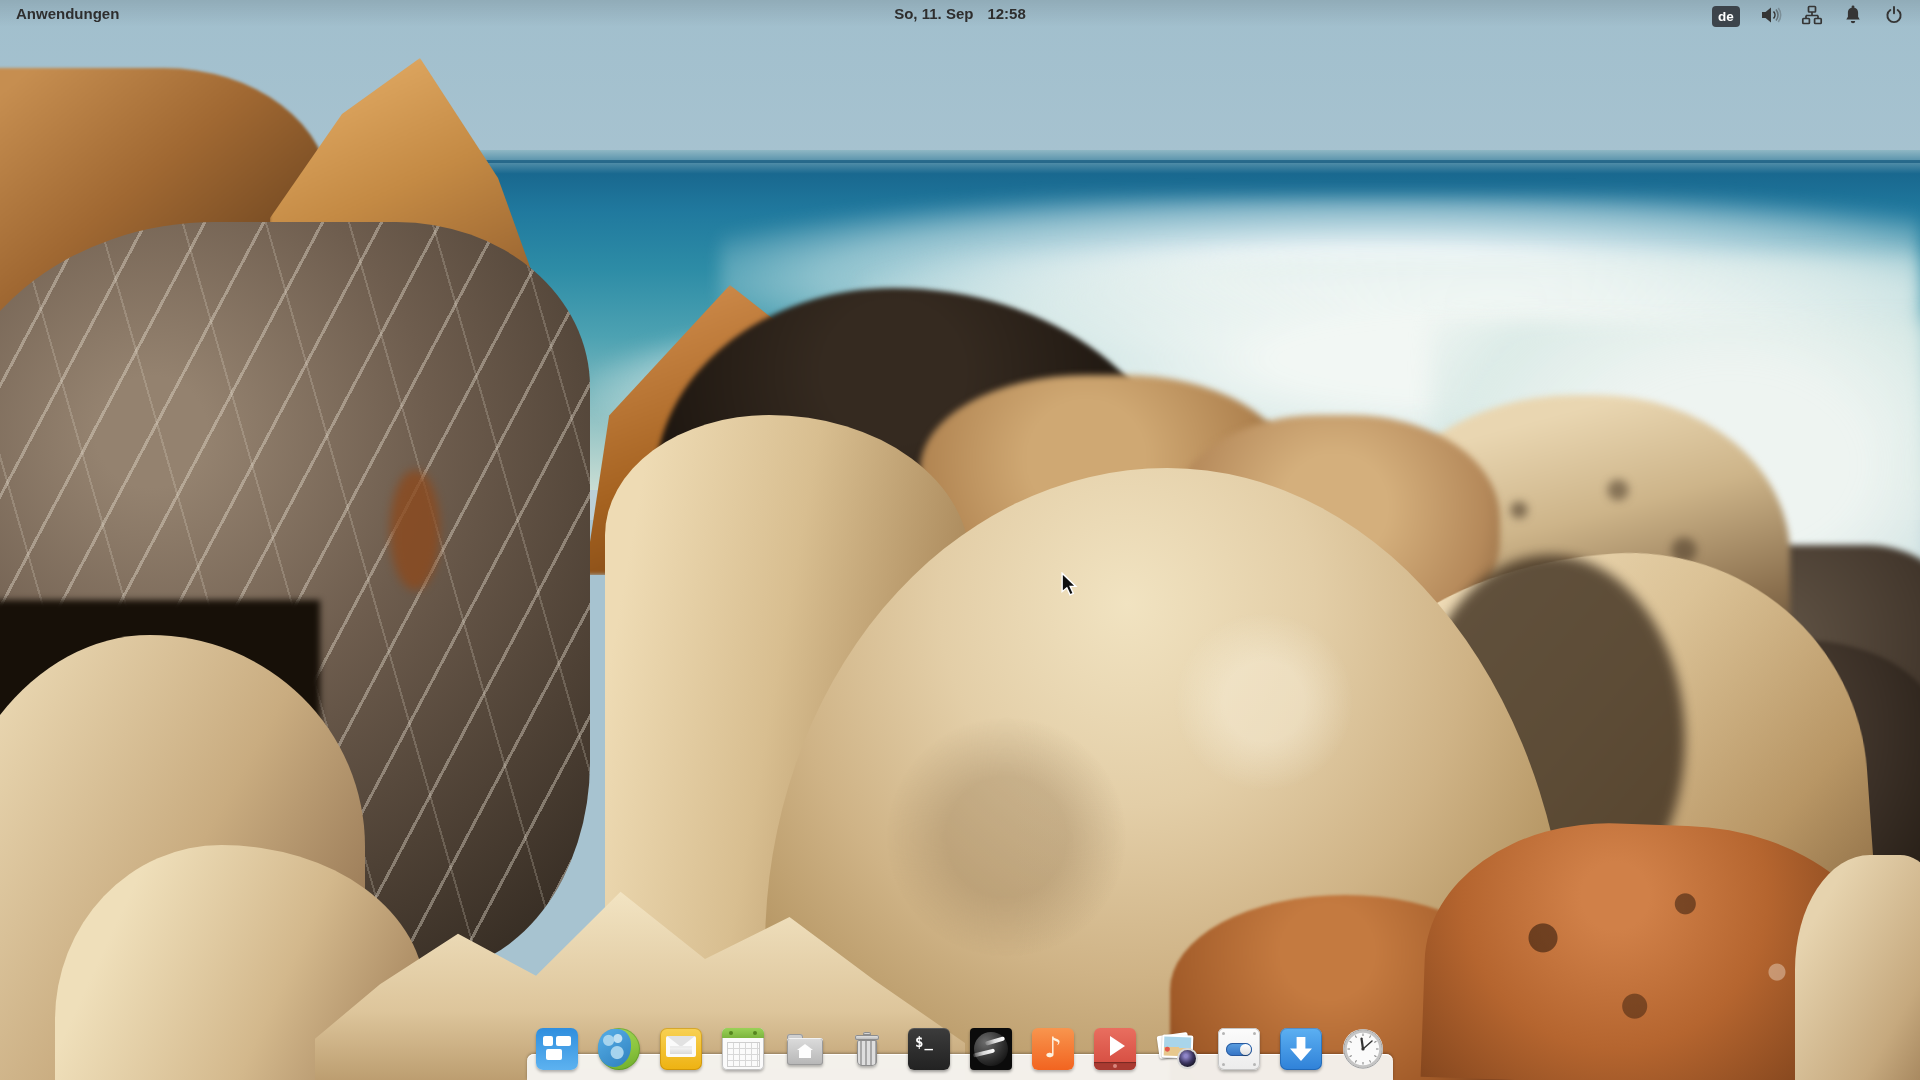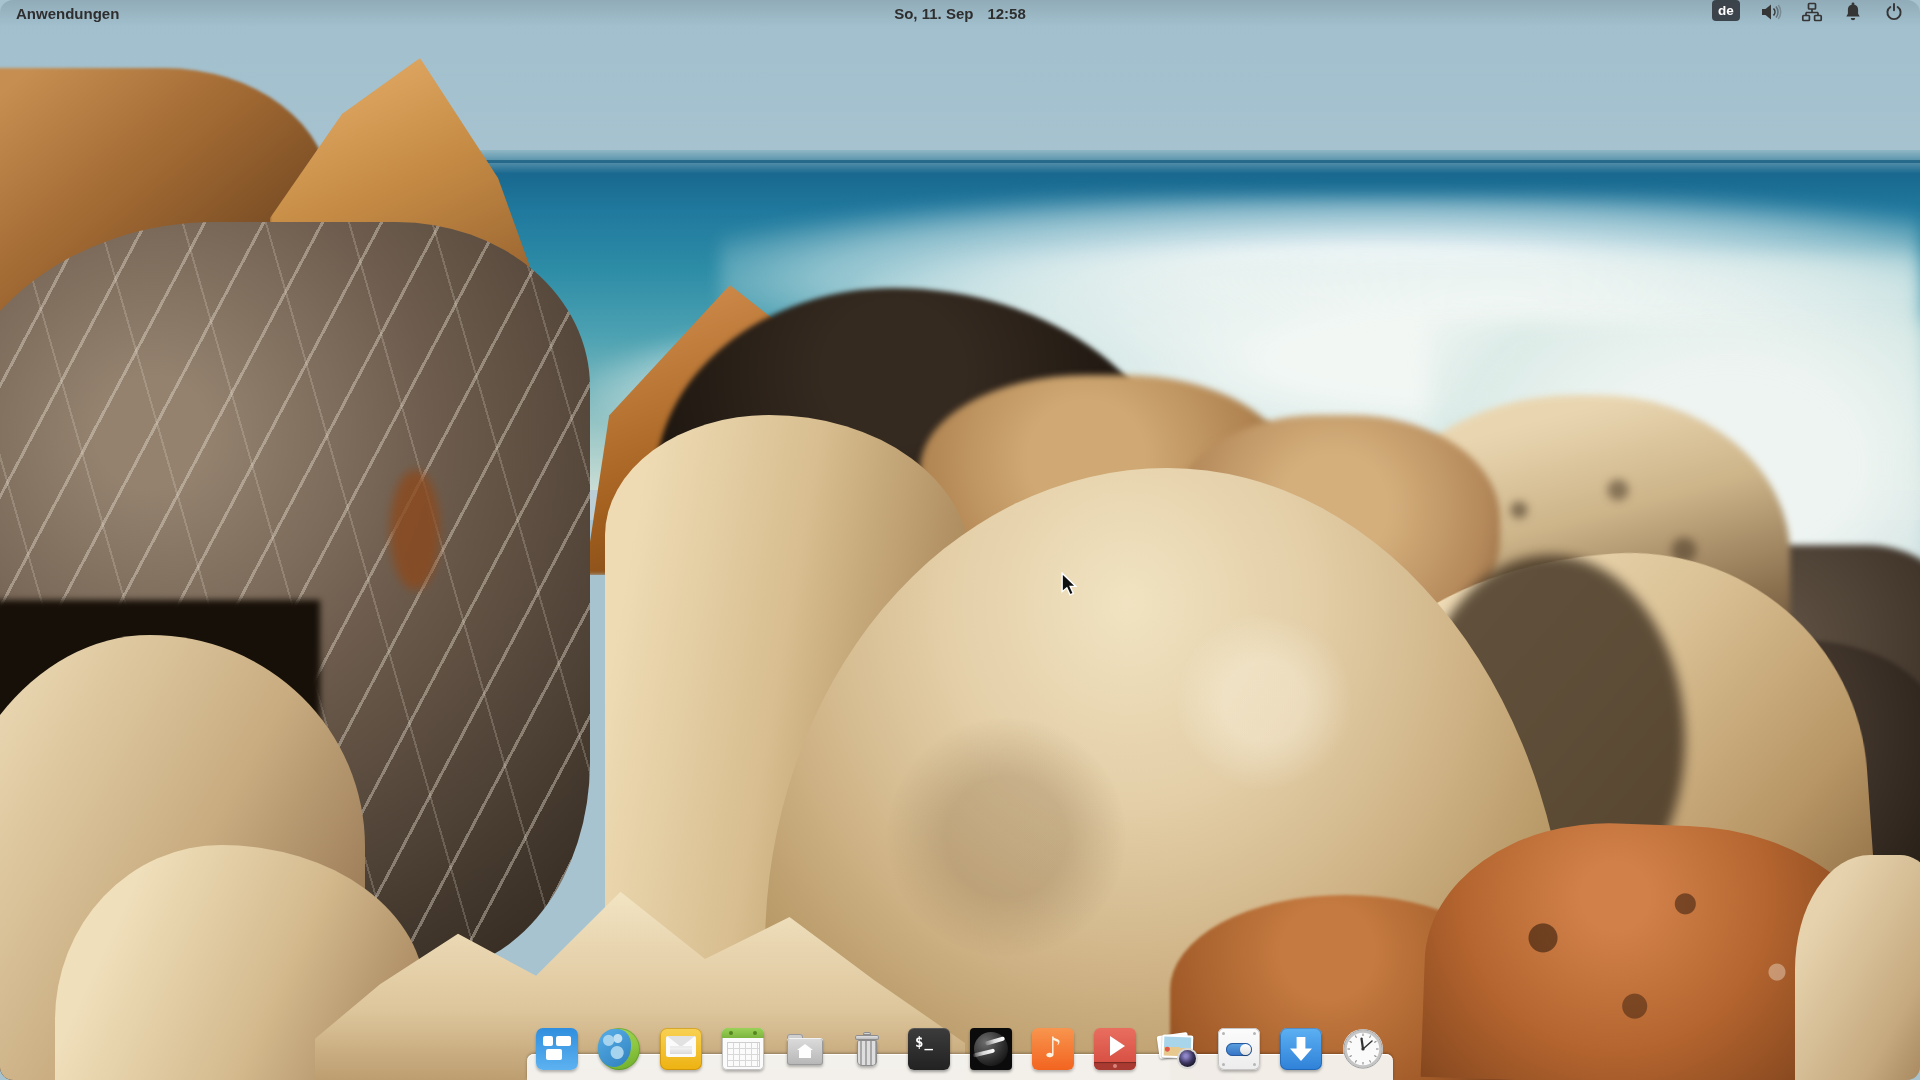--- a/index.html
+++ b/index.html
@@ -1,17 +1,17 @@
 <!DOCTYPE html>
 <html><head>
 <meta charset="utf-8">
 <style>
   html,body{margin:0;padding:0;}
   body{width:1920px;height:1080px;overflow:hidden;font-family:"Liberation Sans",sans-serif;background:#a7c3d0;}
-  .screen{position:relative;width:1920px;height:1080px;overflow:hidden;border-radius:13px;}
+  .screen{position:relative;width:1920px;height:1080px;overflow:hidden;}
 
   
   .wall{position:absolute;inset:0;overflow:hidden;}
   .wall div{position:absolute;}
   .sky{left:0;top:0;width:1920px;height:520px;background:linear-gradient(180deg,#a1bfcd 0%,#a9c4d1 45%,#bdd0d8 100%);}
   .sea{left:0;top:150px;width:1920px;height:340px;background:linear-gradient(180deg,#8fb7c4 0%,#19688f 7%,#20799e 18%,#2d8ca6 35%,#4da2b2 55%,#8ec1c3 78%,#c9ddd4 100%);}
   .horizon{left:0;top:160px;width:1920px;height:3px;background:#14597e;opacity:.7;}
   .foam1{left:720px;top:195px;width:1200px;height:160px;background:radial-gradient(ellipse at 55% 50%,rgba(255,255,255,.95) 20%,rgba(235,245,243,.5) 60%,transparent 80%);filter:blur(8px);}
   .foam2{left:860px;top:255px;width:1060px;height:230px;background:radial-gradient(ellipse at 60% 45%,#f2f7f4 25%,rgba(225,238,235,.75) 60%,transparent 85%);filter:blur(9px);}
   .foam3{left:1430px;top:320px;width:500px;height:360px;background:radial-gradient(ellipse at 60% 40%,#eef4f1 30%,rgba(214,232,228,.8) 65%,transparent 90%);filter:blur(10px);}
@@ -42,21 +42,21 @@
   .b-jag{left:315px;top:875px;width:650px;height:210px;clip-path:polygon(0 100%,0 78%,10% 52%,22% 28%,34% 48%,47% 8%,60% 40%,73% 20%,86% 50%,100% 80%,100% 100%);background:linear-gradient(180deg,#f5e8c8 0%,#ddc59b 65%,#ba9b6d 100%);}
   .rust-mid{left:1170px;top:895px;width:350px;height:190px;border-radius:50% 50% 0 0;background:radial-gradient(circle at 45% 30%,#c47a40 20%,#a05a28 70%,#70391a 100%);filter:blur(1.5px);}
   .rust-rock{left:1425px;top:825px;width:470px;height:260px;border-radius:40% 45% 0 0/55% 60% 0 0;background:radial-gradient(circle at 40% 28%,#d08048 10%,#b5652f 45%,#8a4a20 75%,#5e3013 100%);transform:rotate(2deg);}
   .rust-rock::before{content:'';position:absolute;inset:0;border-radius:inherit;background:radial-gradient(circle at 25% 45%,rgba(40,20,8,.55) 0 14px,transparent 15px),radial-gradient(circle at 55% 30%,rgba(40,20,8,.5) 0 10px,transparent 11px),radial-gradient(circle at 75% 55%,rgba(245,235,220,.4) 0 8px,transparent 9px),radial-gradient(circle at 45% 70%,rgba(40,20,8,.45) 0 12px,transparent 13px);}
   .fbr-tan{left:1795px;top:855px;width:150px;height:230px;border-radius:50% 30% 0 0;background:linear-gradient(120deg,#e6d3ae 20%,#c6a97e 70%,#9a7a52 100%);}
 
   
   .panel{position:absolute;left:0;top:0;width:1920px;height:27px;background:linear-gradient(180deg,rgba(0,0,0,.10),rgba(0,0,0,0));color:#2e2e2e;font-weight:bold;font-size:15px;}
   .panel-left{position:absolute;left:16px;top:0;line-height:27px;}
   .panel-center{position:absolute;left:50%;top:0;transform:translateX(-50%);line-height:27px;white-space:nowrap;display:flex;gap:14px;}
-  .panel-right{position:absolute;right:12px;top:0;height:27px;display:flex;align-items:flex-start;}
+  .panel-right{position:absolute;right:12px;top:0;height:27px;display:flex;align-items:flex-end;}
   .kbd-badge{width:28px;height:21px;border-radius:4px;background:rgba(52,58,64,.92);color:#fff;font-size:13.5px;font-weight:bold;display:flex;align-items:center;justify-content:center;margin-right:19px;}
   .p-ico{width:24px;height:24px;display:flex;align-items:center;justify-content:center;margin-right:17px;}
   .p-ico:last-child{margin-right:2px;}
 
   
   .dock-shelf{position:absolute;left:50%;bottom:0;transform:translateX(-50%);width:866px;height:26px;background:rgba(245,244,241,.95);border-radius:7px 7px 0 0;box-shadow:0 -1px 3px rgba(0,0,0,.3), inset 0 1px 0 rgba(255,255,255,.95);}
   .dock-row{position:absolute;left:50%;bottom:10px;transform:translateX(-50%);display:flex;gap:20px;align-items:flex-end;}
   .dock-item{width:42px;height:42px;position:relative;}
   .ic{width:42px;height:42px;position:relative;border-radius:7px;box-shadow:0 2px 3px rgba(0,0,0,.28);}
   .ic span{position:absolute;}

